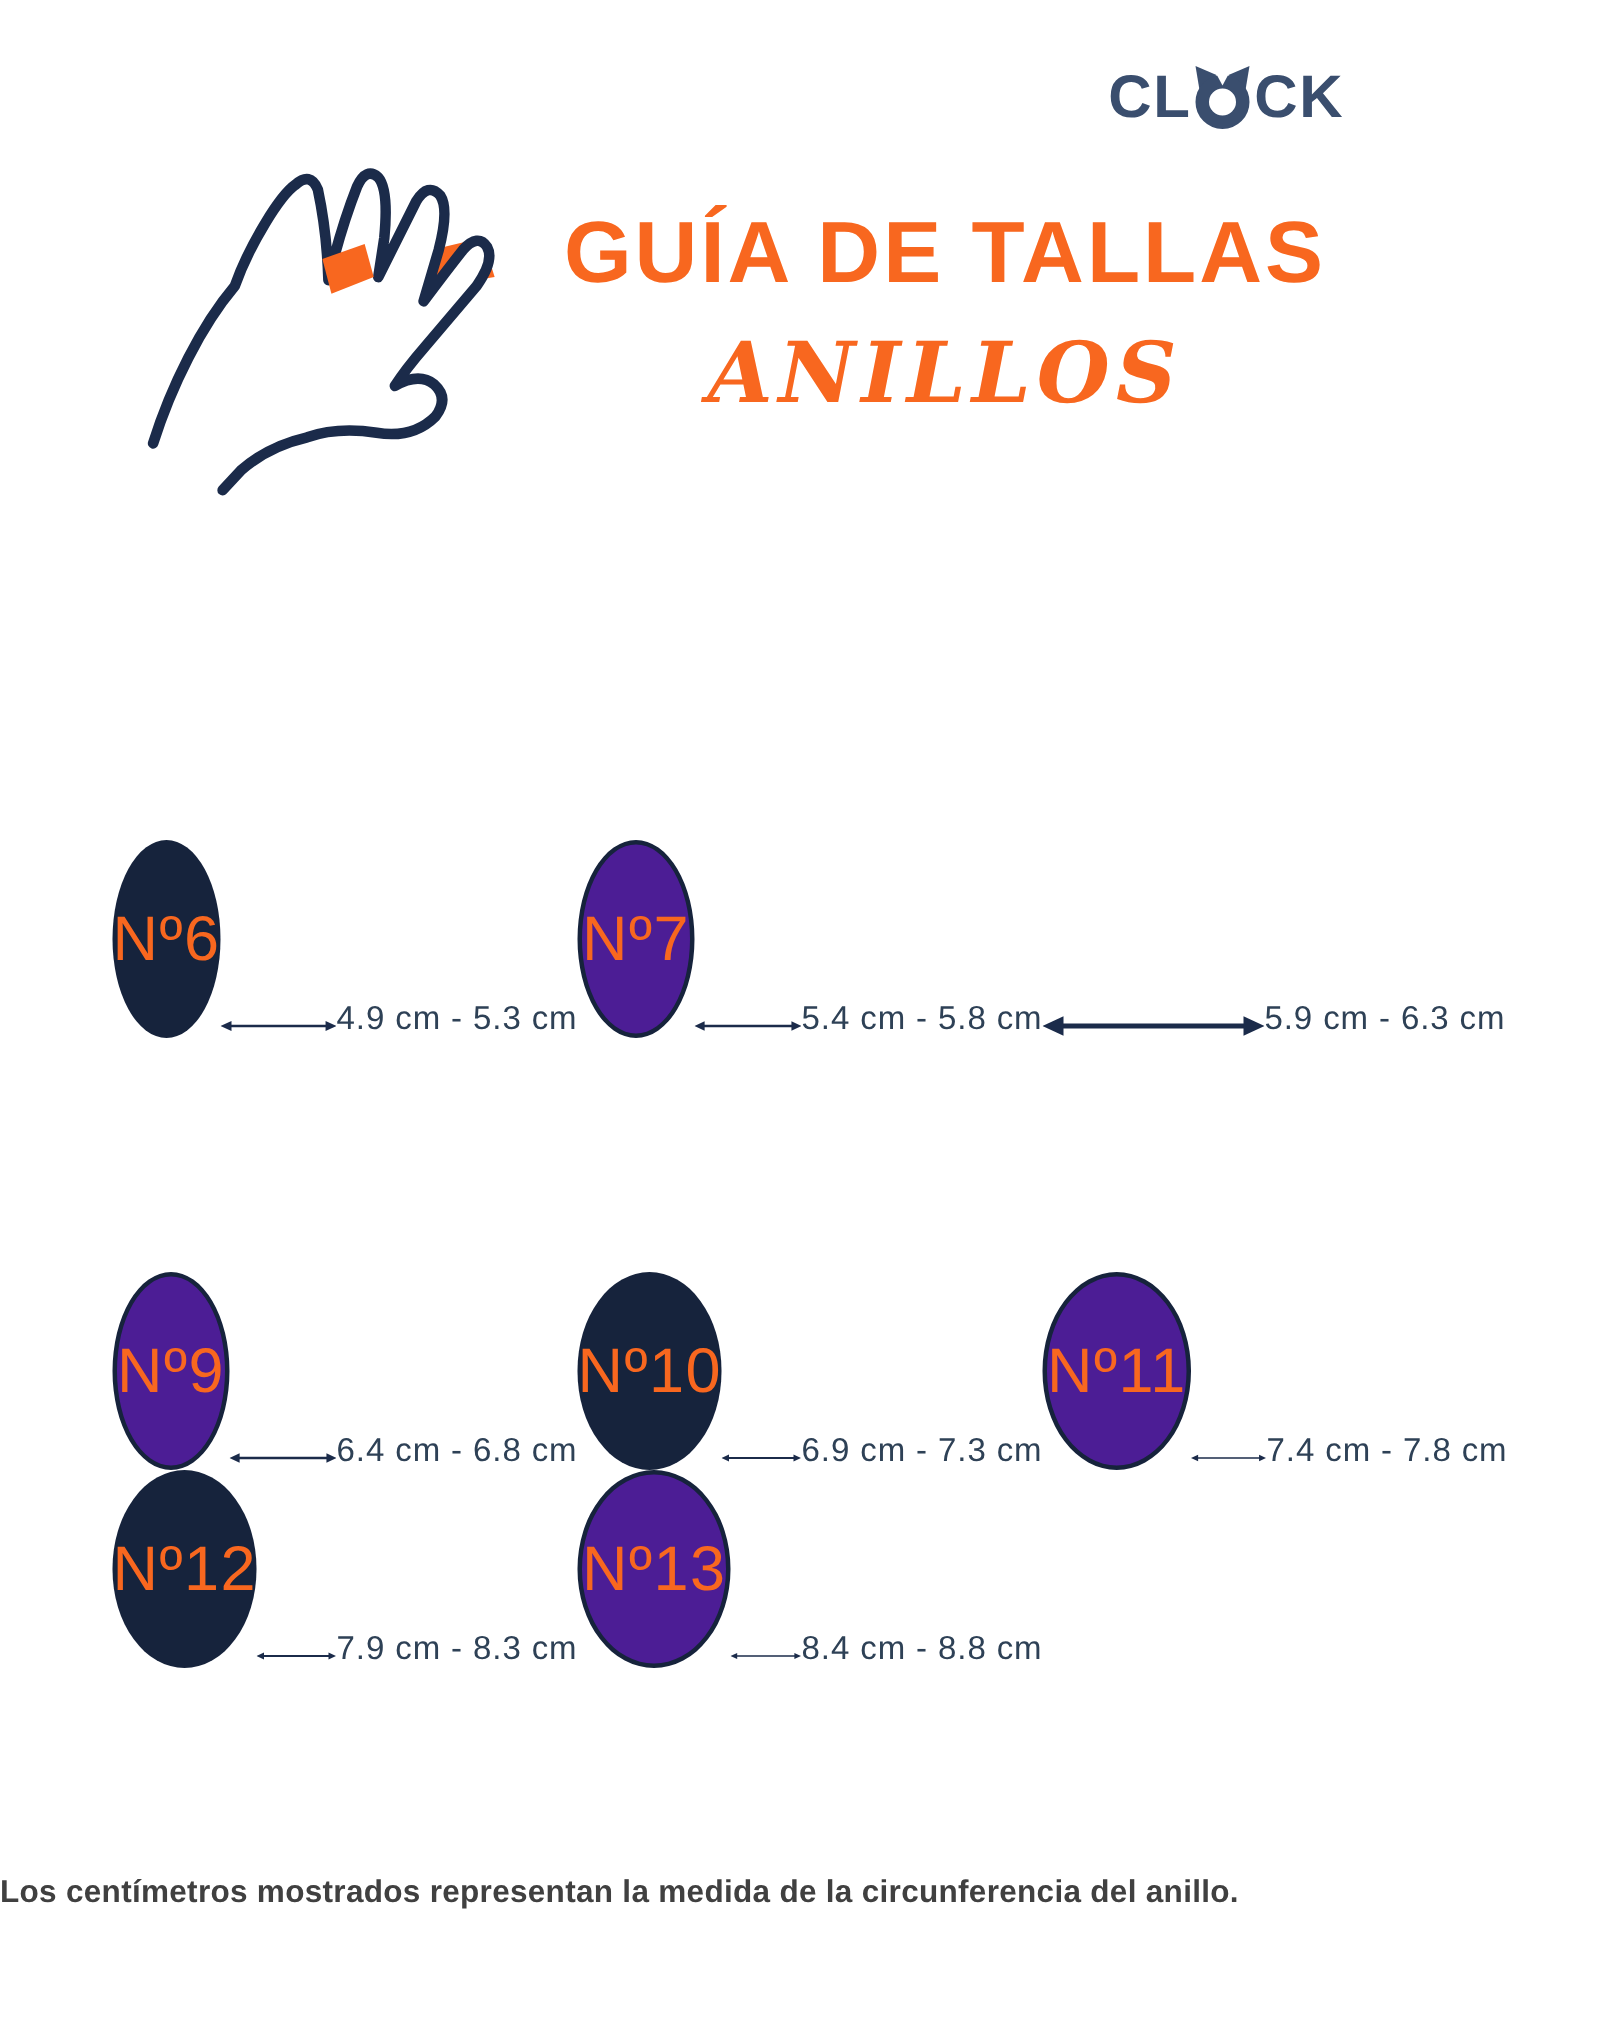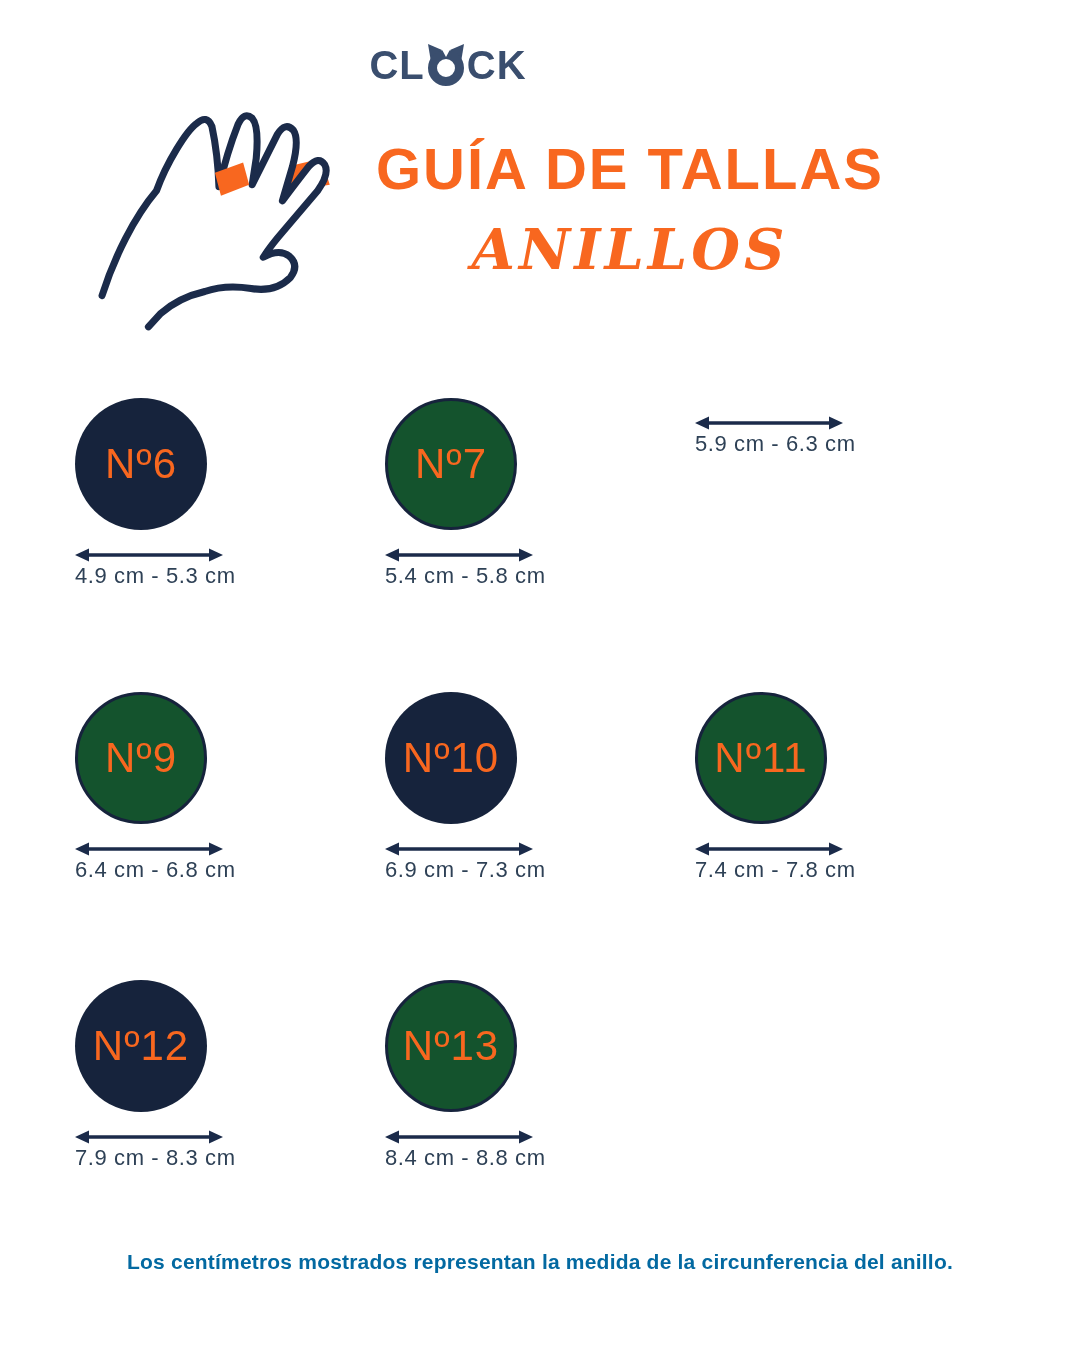--- a/index.html
+++ b/index.html
@@ -15,21 +15,21 @@
   body{
     position:relative;
     background:var(--bg);
     font-family:"Liberation Sans", sans-serif;
     overflow:hidden;
   }
 
   
   .logo{
     position:absolute; top:42px; left:0; width:896px;
-    display:flex; justify-content:center; align-items:flex-end;
+    display:flex; justify-content:flex-end; align-items:flex-end;
   }
   .logo .word{
     font-size:40px; font-weight:bold; color:var(--logo);
     letter-spacing:1px; line-height:1;
   }
   .logo svg{display:block; margin:0 1px -1px 1px;}
   .logo .o-ring{stroke:var(--logo); fill:none; stroke-width:9px;}
   .logo .o-ear{fill:var(--logo);}
   .logo .o-notch{fill:var(--bg);}
 
@@ -61,45 +61,45 @@
     stroke-linecap:round; stroke-linejoin:round;}
 
   
   .grid{
     position:absolute; top:398px; left:75px; width:930px;
     display:grid;
     grid-template-columns:repeat(3,310px);
     grid-template-rows:294px 288px auto;
   }
   .cell{
-    display:flex; flex-direction:column; align-items:flex-start;
+    display:flex; flex-direction:row; align-items:flex-end;
   }
   .circle{
     width:132px; height:132px; border-radius:50%;
     display:flex; align-items:center; justify-content:center;
   }
   .circle.filled{background:var(--navy);}
-  .circle.outline{background:#14532d; border:3.5px solid var(--navy);}
+  .circle.outline{background:#4c1d95; border:3.5px solid var(--navy);}
   .size-label{
     font-size:42px; font-weight:normal; color:var(--orange);
     letter-spacing:1px; line-height:1;
   }
   .arrow{margin-top:17px; display:block;}
   .arrow line{stroke:var(--hand); stroke-width:3.4px;}
   .arrow polygon{fill:var(--hand);}
   .range{
     font-size:22px; color:var(--ink); letter-spacing:0.6px;
     white-space:nowrap;
   }
 
   
   .footnote{
     position:absolute; top:1250px; left:0; width:1080px;
-    text-align:center;
-    font-size:21px; font-weight:bold; color:#0369a1;
+    text-align:left;
+    font-size:21px; font-weight:bold; color:#404040;
     letter-spacing:0.2px;
   }
 </style>
 </head>
 <body>
 
 <div class="logo">
   <span class="word">CL</span>
   <svg width="40" height="44" viewBox="0 0 40 44">
     <polygon class="o-ear" points="2,2 16,8 5,20"></polygon>

